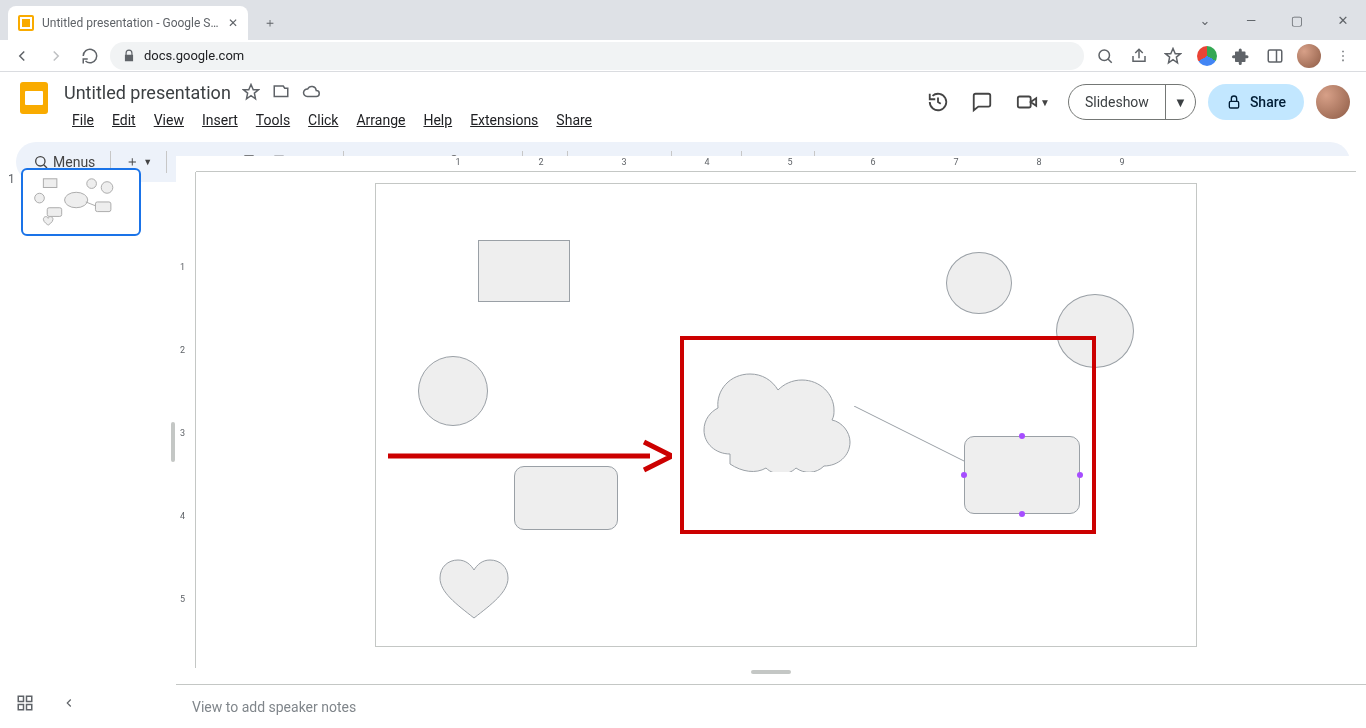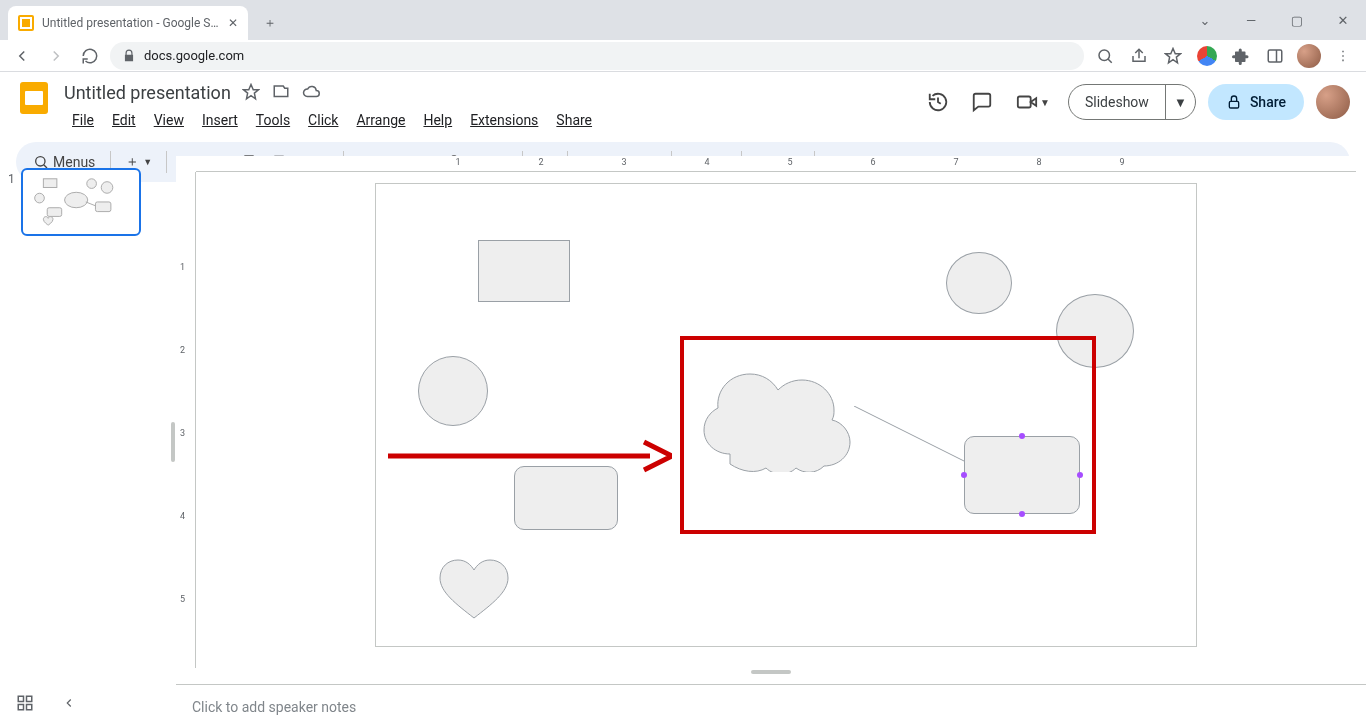--- a/index.html
+++ b/index.html
@@ -426,21 +426,21 @@
 
         <svg class="red-arrow" style="left:12px;top:254px;width:284px;height:36px" viewBox="0 0 284 36">
           <line x1="0" y1="18" x2="262" y2="18" stroke="#cc0000" stroke-width="5"></line>
           <path d="M256 4 L284 18 L256 32" fill="none" stroke="#cc0000" stroke-width="5"></path>
         </svg>
       </div>
     </div>
 
     <div class="grab"></div>
     <div class="notes">
-      <span>Click to add speaker notes</span>
+      <span>View to add speaker notes</span>
     </div>
   </div>
 </div>
 
 <div class="bottom-left">
   <div>
       <svg width="18" height="18" viewBox="0 0 24 24" fill="none" stroke="#5f6368" stroke-width="2">
         <rect x="3" y="3" width="7" height="7"></rect>
         <rect x="14" y="3" width="7" height="7"></rect>
         <rect x="3" y="14" width="7" height="7"></rect>

